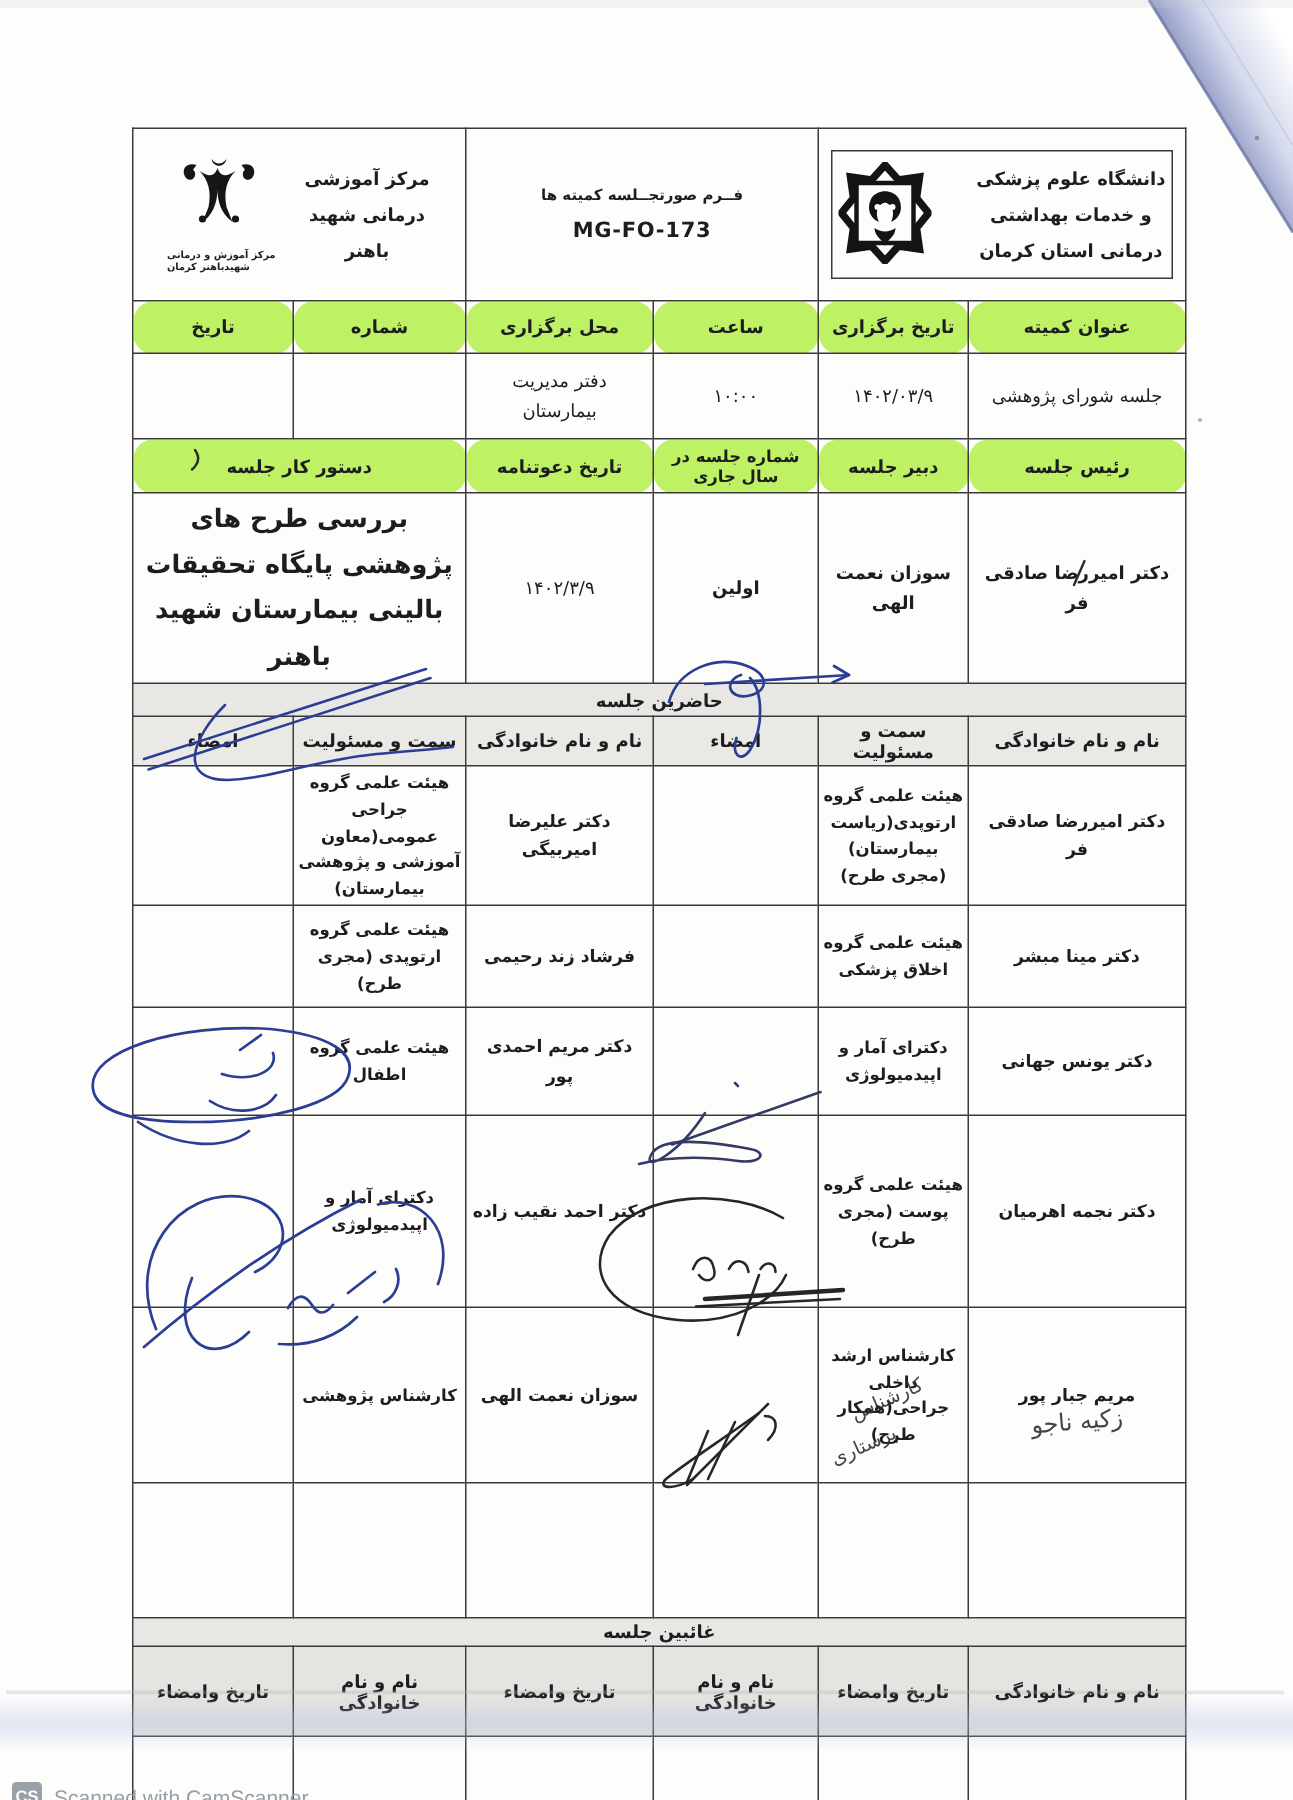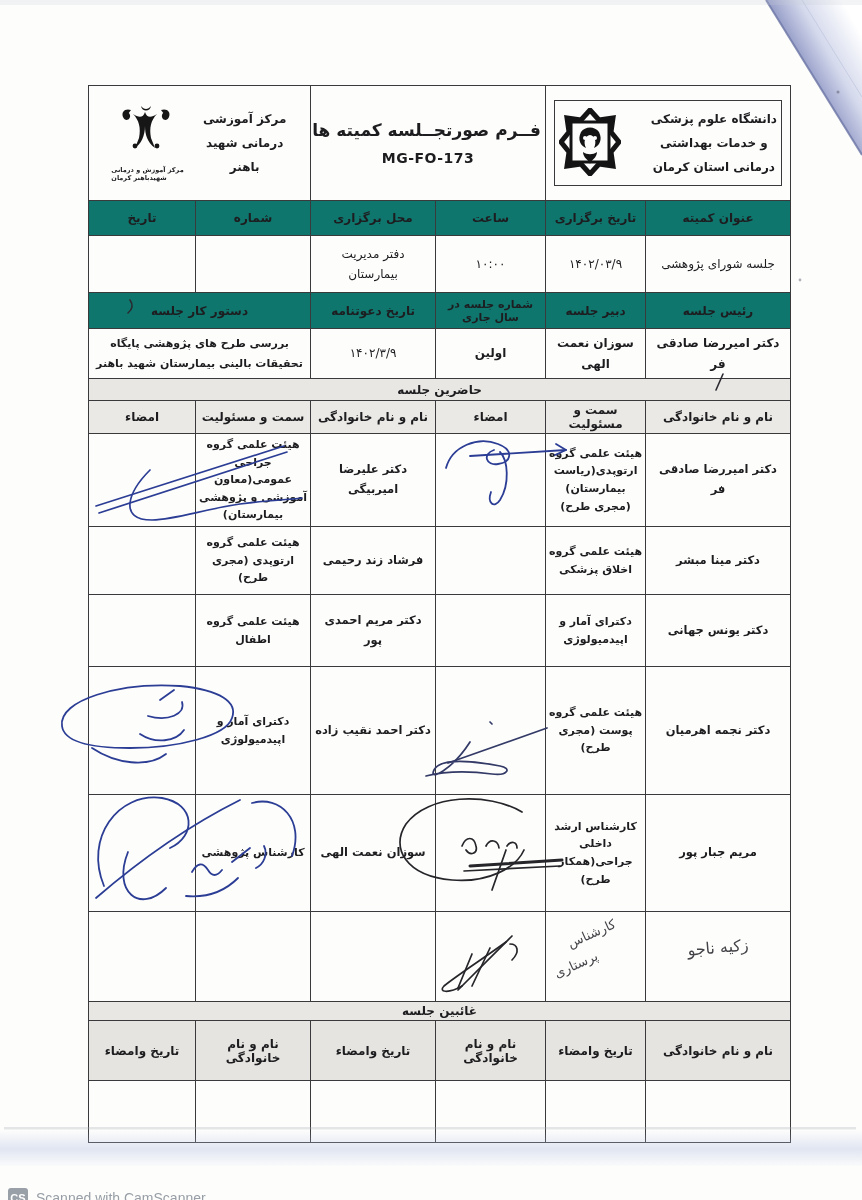--- a/index.html
+++ b/index.html
@@ -16,32 +16,32 @@
   }
   table.form td, table.form th{
     border:1px solid #3a3a3c;
     padding:2px 4px;
     vertical-align:middle;
     text-align:center;
     overflow:hidden;
     font-size:12px;
   }
   th{font-weight:bold;}
-  .lblrow td,.lblrow th{background:#0f766e;font-size:12.5px;}
+  .lblrow td,.lblrow th{background:#bef264;font-size:12.5px;border-radius:13px;}
   .banner td{background:#e9e7e3;font-weight:bold;font-size:13px;}
   .atthead th{background:#ebe9e5;font-size:12px;}
   .abshead th{background:#e6e4e0;font-size:12px;}
   .topcell{vertical-align:middle;}
   .uni-inner{
     border:1.5px solid #3a3a3c;margin:6px 4px;padding:6px 4px;
     display:flex;align-items:center;gap:4px;justify-content:space-between;
   }
   .uni-text{font-size:12px;font-weight:bold;line-height:2;white-space:nowrap;}
   .uni-text span{display:block;}
-  .form-title{font-size:17px;font-weight:bold;white-space:nowrap;letter-spacing:-0.5px;}
+  .form-title{font-size:10px;font-weight:bold;white-space:nowrap;letter-spacing:-0.5px;}
   .form-code{font-size:14px;font-weight:bold;direction:ltr;margin-top:10px;letter-spacing:.5px;}
   .center-cell-inner{display:flex;align-items:center;justify-content:center;gap:18px;}
   .center-name{font-size:12px;font-weight:bold;width:86px;line-height:2;}
   .logo-caption{font-size:6.5px;font-weight:bold;line-height:1.3;margin-top:1px;}
   .logo-caption span{display:block;}
   .val{font-weight:normal;font-size:12px;line-height:1.7;}
   .valb{font-weight:bold;font-size:12px;line-height:1.7;}
   .att td{vertical-align:top;padding-top:7px;}
   .att .nm{font-weight:bold;font-size:11.5px;line-height:1.7;}
   .att .rl{font-weight:bold;font-size:11px;line-height:1.6;padding-left:2px;padding-right:2px;}
@@ -150,21 +150,21 @@
       <th style="font-size:11px;">شماره جلسه در سال جاری</th>
       <th>تاریخ دعوتنامه</th>
       <th colspan="2">دستور کار جلسه</th>
     </tr>
 
     <tr style="height:50px">
       <td class="valb">دکتر امیررضا صادقی فر</td>
       <td class="valb">سوزان نعمت الهی</td>
       <td class="valb">اولین</td>
       <td class="val">۱۴۰۲/۳/۹</td>
-      <td colspan="2" class="valb" style="font-size:11px;line-height:1.8;">بررسی طرح های پژوهشی پایگاه تحقیقات بالینی بیمارستان شهید باهنر</td>
+      <td colspan="2" class="valb" style="font-size:17px;line-height:1.8;">بررسی طرح های پژوهشی پایگاه تحقیقات بالینی بیمارستان شهید باهنر</td>
     </tr>
 
     <tr class="banner" style="height:22px">
       <td colspan="6">حاضرین جلسه</td>
     </tr>
 
     <tr class="atthead" style="height:30px">
       <th>نام و نام خانوادگی</th>
       <th>سمت و مسئولیت</th>
       <th>امضاء</th>

